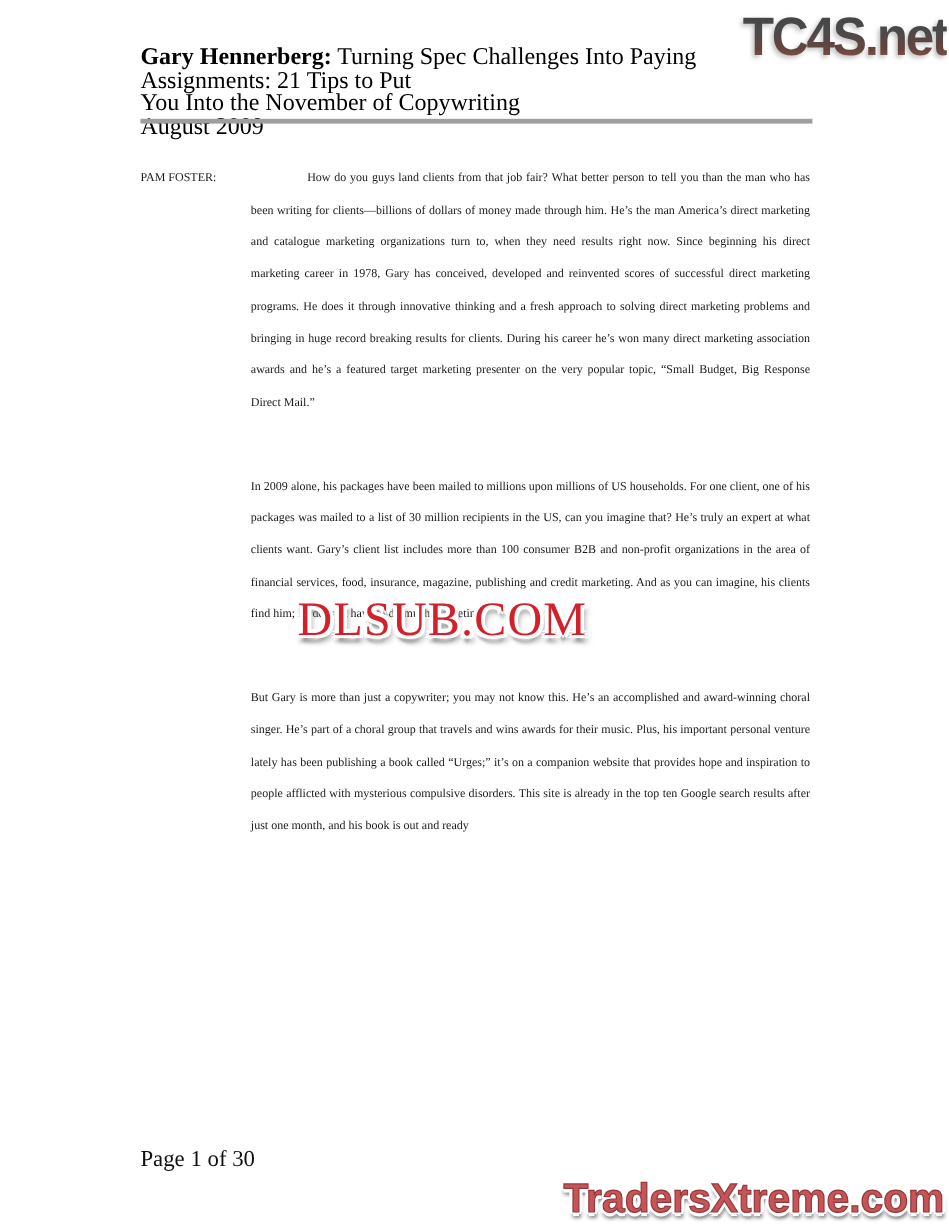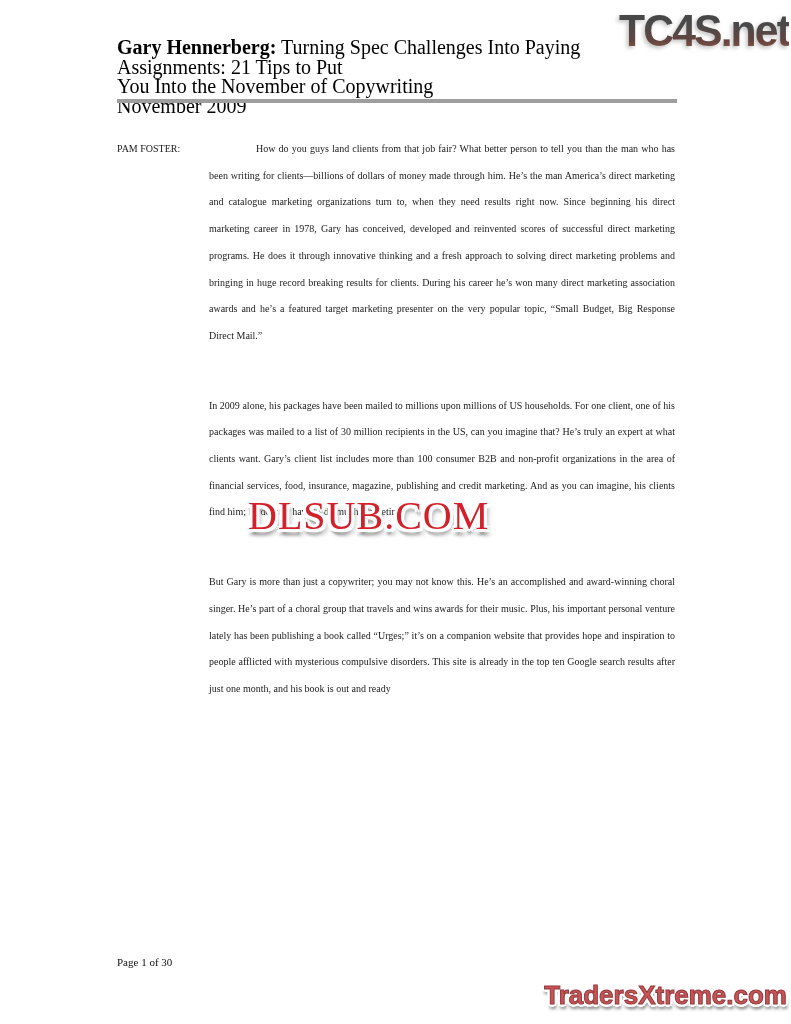--- a/index.html
+++ b/index.html
@@ -95,32 +95,32 @@
       -3px 3px 0 #ffffff, 3px 3px 0 #ffffff,
       0 6px 3px rgba(120,120,120,0.8),
       4px 6px 4px rgba(130,130,130,0.6);
   }
 
   
   .footer {
     position: absolute;
     left: 117px;
     top: 956px;
-    font-size: 11px;
+    font-size: 19px;
     color: #111111;
   }
 
   
   .traders {
     position: absolute;
     top: 982px;
     right: 4px;
     font-family: "Liberation Sans", sans-serif;
     font-weight: bold;
-    font-size: 26px;
+    font-size: 34px;
     line-height: 1;
     white-space: nowrap;
     color: #c75456;
     -webkit-text-stroke: 1px #92383a;
     text-shadow:
       -3px 0 0 #ffffff, 3px 0 0 #ffffff, 0 -3px 0 #ffffff, 0 3px 0 #ffffff,
       -2px -2px 0 #ffffff, 2px -2px 0 #ffffff, -2px 2px 0 #ffffff, 2px 2px 0 #ffffff,
       2px 5px 3px rgba(110,110,110,0.75),
       -1px 5px 3px rgba(110,110,110,0.5);
   }
@@ -128,21 +128,21 @@
 </head>
 <body>
 
 <div class="page">
 
   <div class="tc4s">TC4S.net</div>
 
   <div class="header">
     <div><span class="bold">Gary Hennerberg:</span><span> Turning Spec Challenges Into Paying Assignments: 21 Tips to Put</span></div>
     <div>You Into the November of Copywriting</div>
-    <div>November 2009</div>
+    <div>August 2009</div>
   </div>
 
   <div class="rule"></div>
 
   <div class="body-text">
     <span class="speaker">PAM FOSTER:</span>
     <p class="para first">How do you guys land clients from that job fair? What better person to tell you than the man who has been writing for clients—billions of dollars of money made through him. He’s the man America’s direct marketing and catalogue marketing organizations turn to, when they need results right now. Since beginning his direct marketing career in 1978, Gary has conceived, developed and reinvented scores of successful direct marketing programs. He does it through innovative thinking and a fresh approach to solving direct marketing problems and bringing in huge record breaking results for clients. During his career he’s won many direct marketing association awards and he’s a featured target marketing presenter on the very popular topic, “Small Budget, Big Response Direct Mail.”</p>
     <p class="para gap">In 2009 alone, his packages have been mailed to millions upon millions of US households. For one client, one of his packages was mailed to a list of 30 million recipients in the US, can you imagine that? He’s truly an expert at what clients want. Gary’s client list includes more than 100 consumer B2B and non-profit organizations in the area of financial services, food, insurance, magazine, publishing and credit marketing. And as you can imagine, his clients find him; he doesn’t have to do much marketing.</p>
     <p class="para gap">But Gary is more than just a copywriter; you may not know this. He’s an accomplished and award-winning choral singer. He’s part of a choral group that travels and wins awards for their music. Plus, his important personal venture lately has been publishing a book called “Urges;” it’s on a companion website that provides hope and inspiration to people afflicted with mysterious compulsive disorders. This site is already in the top ten Google search results after just one month, and his book is out and ready</p>
   </div>

